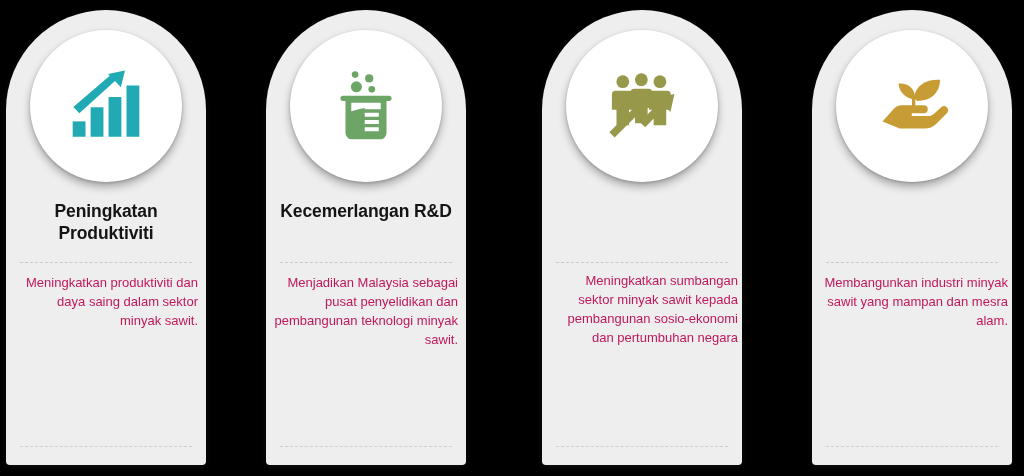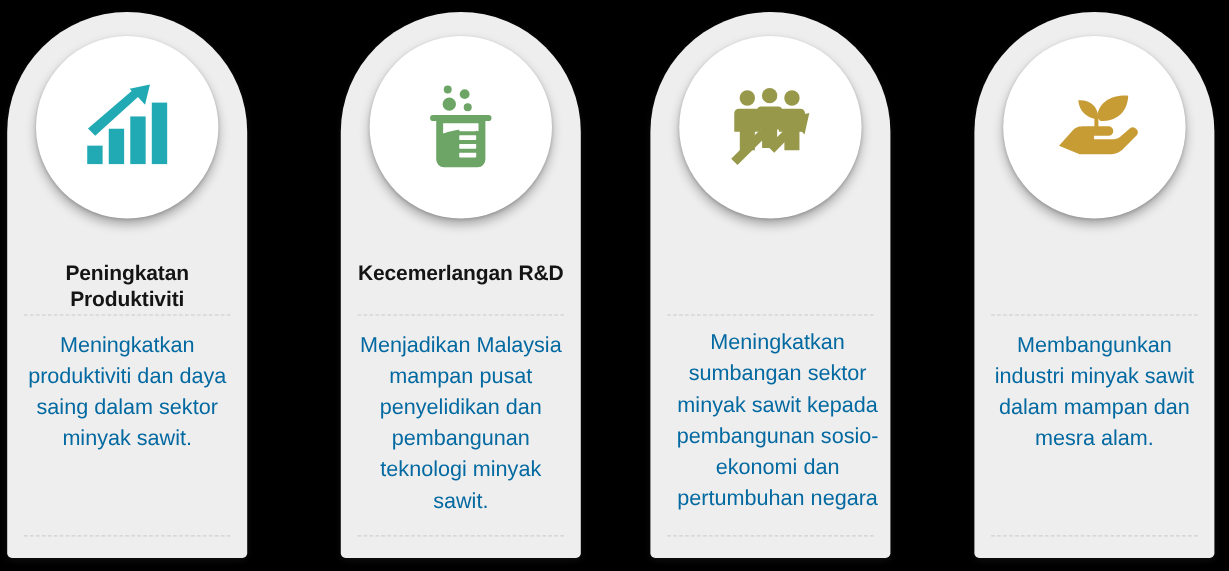--- a/index.html
+++ b/index.html
@@ -66,52 +66,51 @@
     left: 0;
     right: 0;
     text-align: center;
     font-size: 17.5px;
     line-height: 1.28;
     font-weight: bold;
     color: #141414;
     letter-spacing: -0.1px;
     padding: 0 6px;
     box-sizing: border-box;
-    margin-top: 16px;
   }
   .divider {
     position: absolute;
     top: 252px;
     left: 14px;
     right: 14px;
     border-top: 1.5px dashed #c9c9c9;
     height: 0;
   }
   .card-body {
     position: absolute;
     top: 264px;
     left: 8px;
     right: 8px;
-    text-align: center;
-    font-size: 18px;
+    text-align: right;
+    font-size: 13px;
     line-height: 1.45;
-    color: #0369a1;
+    color: #be185d;
   }
   .footer-line {
     position: absolute;
     bottom: 18px;
     left: 14px;
     right: 14px;
     border-top: 1.5px dashed #cfcfcf;
     height: 0;
   }
 
   
   #card-0 { left: 6px; }
-  #card-1 { left: 284px; }
+  #card-1 { left: 266px; }
   #card-2 { left: 542px; }
   #card-3 { left: 812px; }
 
   
   #card-2 .card-body { top: 262px; left: 16px; right: 4px; }
   #card-3 .card-body { left: 4px; right: 4px; }
 </style>
 </head>
 <body>
 
@@ -160,21 +159,21 @@
                 <rect x="31" y="37.2" width="11" height="3.1" rx="0.4"></rect>
                 <rect x="31" y="42.9" width="11" height="3.1" rx="0.4"></rect>
                 <rect x="31" y="48.6" width="11" height="3.1" rx="0.4"></rect>
               </g>
             </svg>
           </span>
         </div>
       </div>
       <div class="card-title">Kecemerlangan R&amp;D</div>
       <div class="divider"></div>
-      <div class="card-body">Menjadikan Malaysia mampan pusat penyelidikan dan pembangunan teknologi minyak sawit.</div>
+      <div class="card-body">Menjadikan Malaysia sebagai pusat penyelidikan dan pembangunan teknologi minyak sawit.</div>
       <div class="footer-line"></div>
     </div>
   </div>
 
   <div class="card" id="card-2">
     <div class="card-inner">
       <div class="circle-wrap">
         <div class="circle">
           <span>
             <svg class="icon-svg" viewBox="0 0 64 64" aria-hidden="true">
@@ -215,18 +214,18 @@
 
                 <path d="M32.0 24.0 h2.6 v10.5 h-2.6 z"></path>
 
                 <path d="M9.0 44.0 L18.0 34.0 c2.0 -2.2 4.4 -2.6 7.2 -2.6 h16.0 a3.1 3.1 0 0 1 0 6.2 h-9.4 v2.2 h13.0 c2.0 0 3.3 -0.8 4.6 -2.0 l5.6 -5.0 a3.2 3.2 0 0 1 4.4 4.6 l-8.6 8.6 c-2.6 2.6 -5.2 3.6 -9.0 3.6 h-19.4 z"></path>
               </g>
             </svg>
           </span>
         </div>
       </div>
       <div class="divider"></div>
-      <div class="card-body">Membangunkan industri minyak sawit dalam mampan dan mesra alam.</div>
+      <div class="card-body">Membangunkan industri minyak sawit yang mampan dan mesra alam.</div>
       <div class="footer-line"></div>
     </div>
   </div>
 
 </div>
 
 </body></html>

